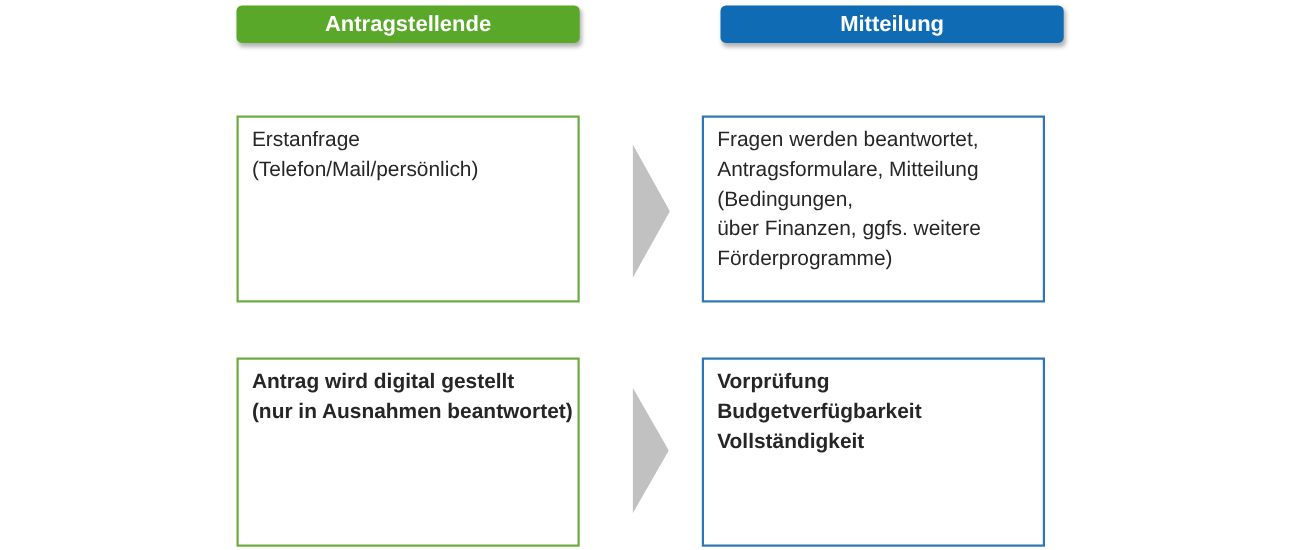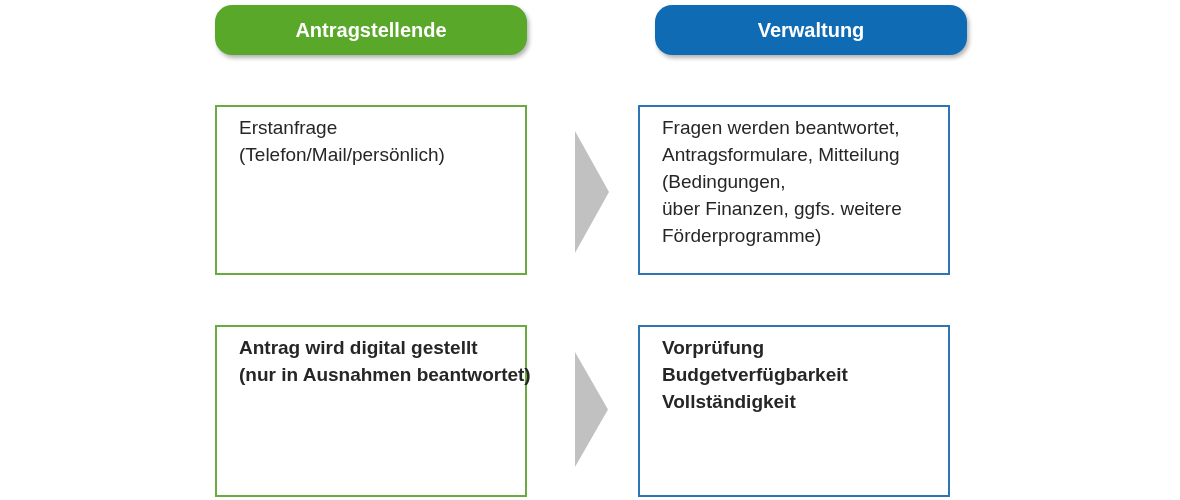--- a/index.html
+++ b/index.html
@@ -20,41 +20,41 @@
   .canvas{
     position:relative;
     width:1180px;
     height:500px;
     background:var(--background);
     overflow:hidden;
   }
   .hdr{
     position:absolute;
     top:5px;
-    height:50px;
+    height:34px;
     width:312px;
-    border-radius:17px;
+    border-radius:5px;
     display:flex;
     align-items:center;
     justify-content:center;
     color:var(--header-text);
     font-size:20px;
     font-weight:bold;
     box-shadow:2px 3px 4px rgba(0,0,0,0.30);
     box-sizing:border-box;
   }
   .hdr-green{left:215px;background:var(--green-header);}
   .hdr-blue{left:655px;background:var(--blue-header);}
   .box{
     position:absolute;
     width:312px;
     background:var(--background);
     border:2px solid;
     box-sizing:border-box;
-    padding:7px 22px;
+    padding:7px 12px;
     color:var(--text);
     font-size:19px;
     line-height:27px;
   }
   .box-green{left:215px;border-color:var(--green-border);}
   .box-blue{left:638px;border-color:var(--blue-border);}
   .row1{top:105px;height:170px;}
   .row2{top:325px;height:172px;font-weight:bold;}
   .arrow{
     position:absolute;
@@ -66,21 +66,21 @@
   .arrow2{top:352px;width:33px;height:115px;}
   .line{white-space:nowrap;}
 </style>
 </head>
 <body>
 
 <div class="canvas">
 
   <div class="hdr hdr-green">Antragstellende</div>
 
-  <div class="hdr hdr-blue">Verwaltung</div>
+  <div class="hdr hdr-blue">Mitteilung</div>
 
   <div class="box box-green row1">
     <div class="line">Erstanfrage</div>
     <div class="line">(Telefon/Mail/persönlich)</div>
   </div>
 
   <div class="arrow arrow1"></div>
 
   <div class="box box-blue row1">
     <div class="line">Fragen werden beantwortet,</div>

